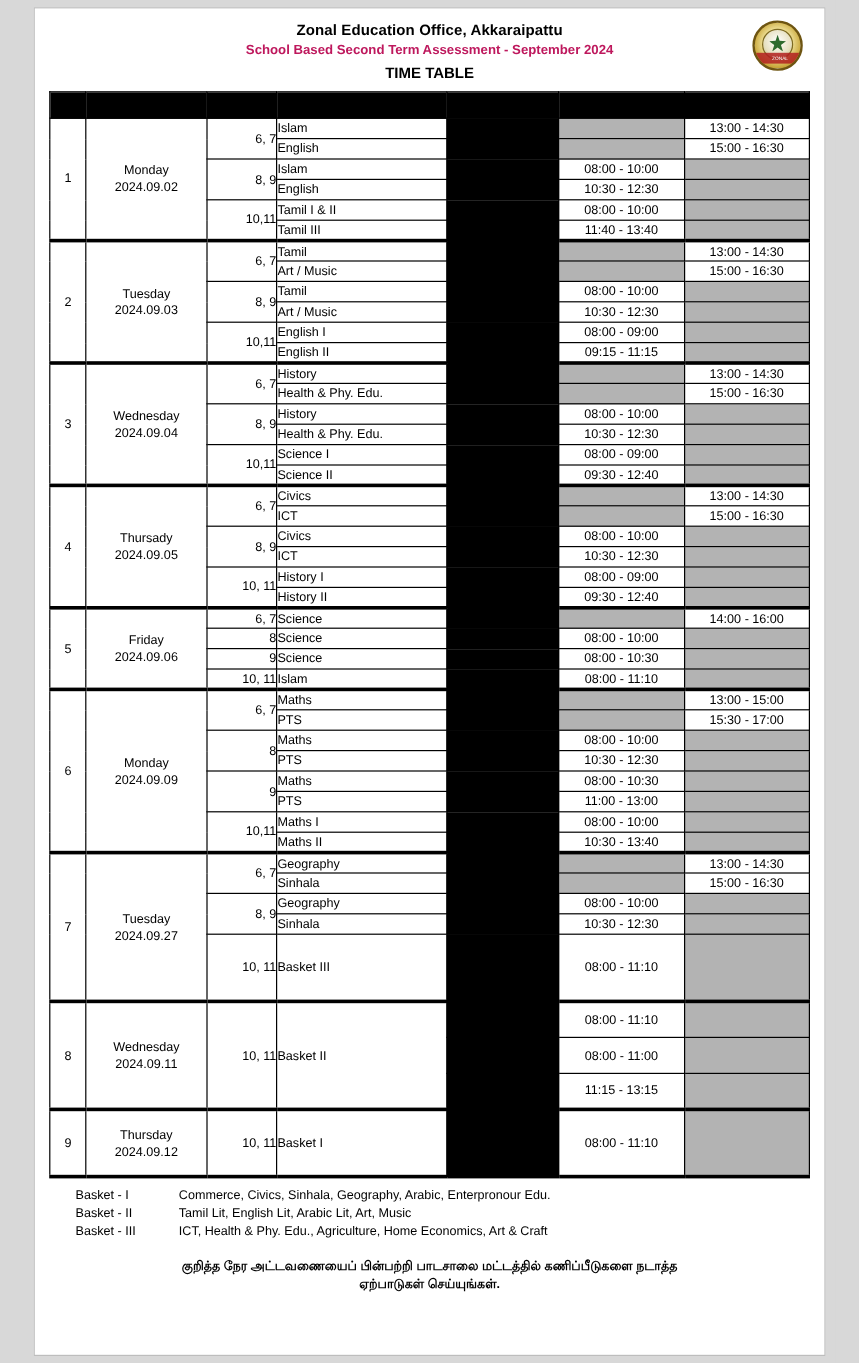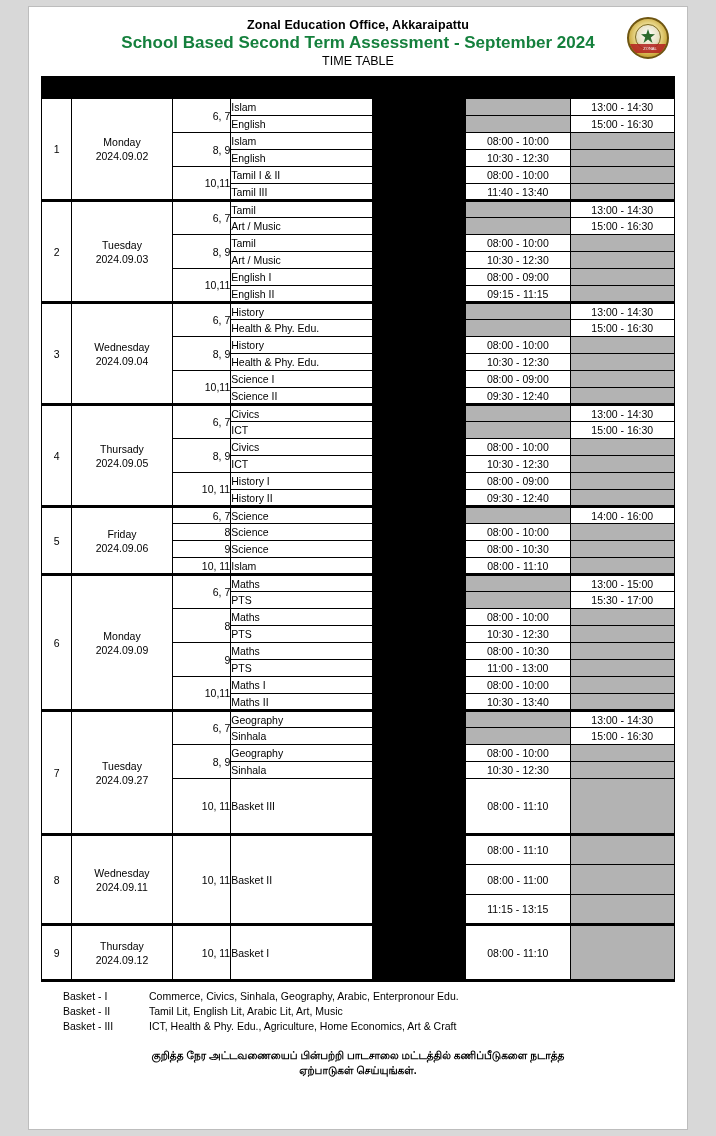--- a/index.html
+++ b/index.html
@@ -26,25 +26,25 @@
   .header {
     position: relative;
     text-align: center;
     padding-top: 2px;
   }
   .header .line1 {
     font-size: 12.5px; font-weight: bold; color: #000;
     letter-spacing: .1px; line-height: 17px;
   }
   .header .line2 {
-    font-size: 17px; font-weight: bold; color: #15803d;
+    font-size: 11px; font-weight: bold; color: #be185d;
     line-height: 17px;
   }
   .header .line3 {
-    font-size: 12.5px; font-weight: normal; color: #000;
+    font-size: 12.5px; font-weight: bold; color: #000;
     line-height: 18px; padding-top: 1px; text-align: center;
   }
   .crest {
     position: absolute; right: 6px; top: 2px;
     width: 42px; height: 42px;
   }
   .crest .ring {
     width: 42px; height: 42px; border-radius: 50%;
     background: radial-gradient(circle at 50% 45%, #fdf3c0 0%, #e9d88b 45%, #caa83c 70%, #8c6b1a 100%);
     border: 2px solid #6e5512;

